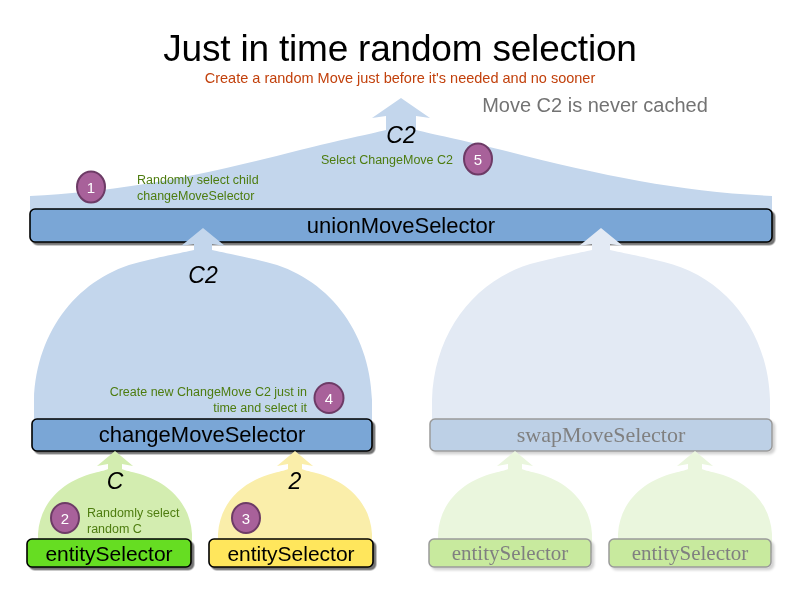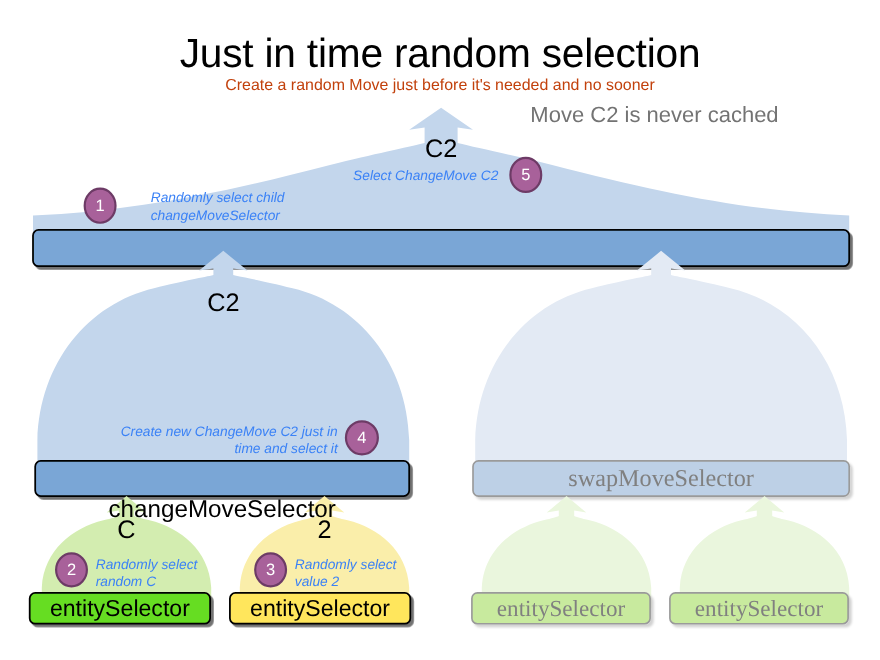--- a/index.html
+++ b/index.html
@@ -71,29 +71,29 @@
   }
   .box-label.faded { color: #808080; font-family: Liberation Serif, serif; }
   .box-label.small { font-size: 21px; }
 
   
   .move-label {
     position: absolute;
     text-align: center;
     font-size: 23px;
     color: #000000;
+    font-style: italic;
   }
 
   
   .anno {
     position: absolute;
     font-size: 12.5px;
     line-height: 1.28;
-    color: #3b82f6;
-    font-style: italic;
+    color: #4d7c0f;
   }
   .anno.right { text-align: right; }
   .badge-num {
     position: absolute;
     text-align: center;
     font-size: 15px;
     color: #ffffff;
     line-height: 1;
   }
 </style>
@@ -229,37 +229,36 @@
 
   <div class="txt title">Just in time random selection</div>
   <div class="txt subtitle">Create a random Move just before it's needed and no sooner</div>
   <div class="txt never-cached">Move C2 is never cached</div>
 
   <div class="move-label" style="left:336px; top:122px; width:130px;">C2</div>
   <div class="move-label" style="left:153px; top:262px; width:100px;">C2</div>
   <div class="move-label" style="left:75px; top:468px; width:80px;">C</div>
   <div class="move-label" style="left:255px; top:468px; width:80px;">2</div>
 
-  <div class="box-label" style="left:32px; top:424px; width:340px;margin-top:28px;">changeMoveSelector</div>
+  <div class="box-label" style="left:30px; top:215px; width:742px;">unionMoveSelector</div>
+  <div class="box-label" style="left:32px; top:424px; width:340px;">changeMoveSelector</div>
   <div class="box-label faded" style="left:430px; top:424px; width:342px;">swapMoveSelector</div>
   <div class="box-label small" style="left:27px; top:543px; width:164px;">entitySelector</div>
   <div class="box-label small" style="left:209px; top:543px; width:164px;">entitySelector</div>
   <div class="box-label small faded" style="left:429px; top:543px; width:162px;">entitySelector</div>
   <div class="box-label small faded" style="left:609px; top:543px; width:162px;">entitySelector</div>
 
   <div class="anno" style="left:113px; top:172px; width:210px;margin-left:24px;">Randomly select child
 changeMoveSelector</div>
   <div class="badge-num" style="left:77px; top:180px; width:28px;">1</div>
 
   <div class="anno" style="left:87px; top:505px; width:120px;">Randomly
 select random C</div>
   <div class="badge-num" style="left:51px; top:511px; width:28px;">2</div>
 
-  <div class="anno" style="left:268px; top:505px; width:120px;">Randomly
-select value 2</div>
   <div class="badge-num" style="left:232px; top:511px; width:28px;">3</div>
 
   <div class="anno right" style="left:102px; top:384px; width:205px;">Create new ChangeMove C2
 just in time and select it</div>
   <div class="badge-num" style="left:315px; top:391px; width:28px;">4</div>
 
   <div class="anno right" style="left:248px; top:152px; width:205px;">Select ChangeMove C2</div>
   <div class="badge-num" style="left:464px; top:152px; width:28px;">5</div>
 
 </div>

